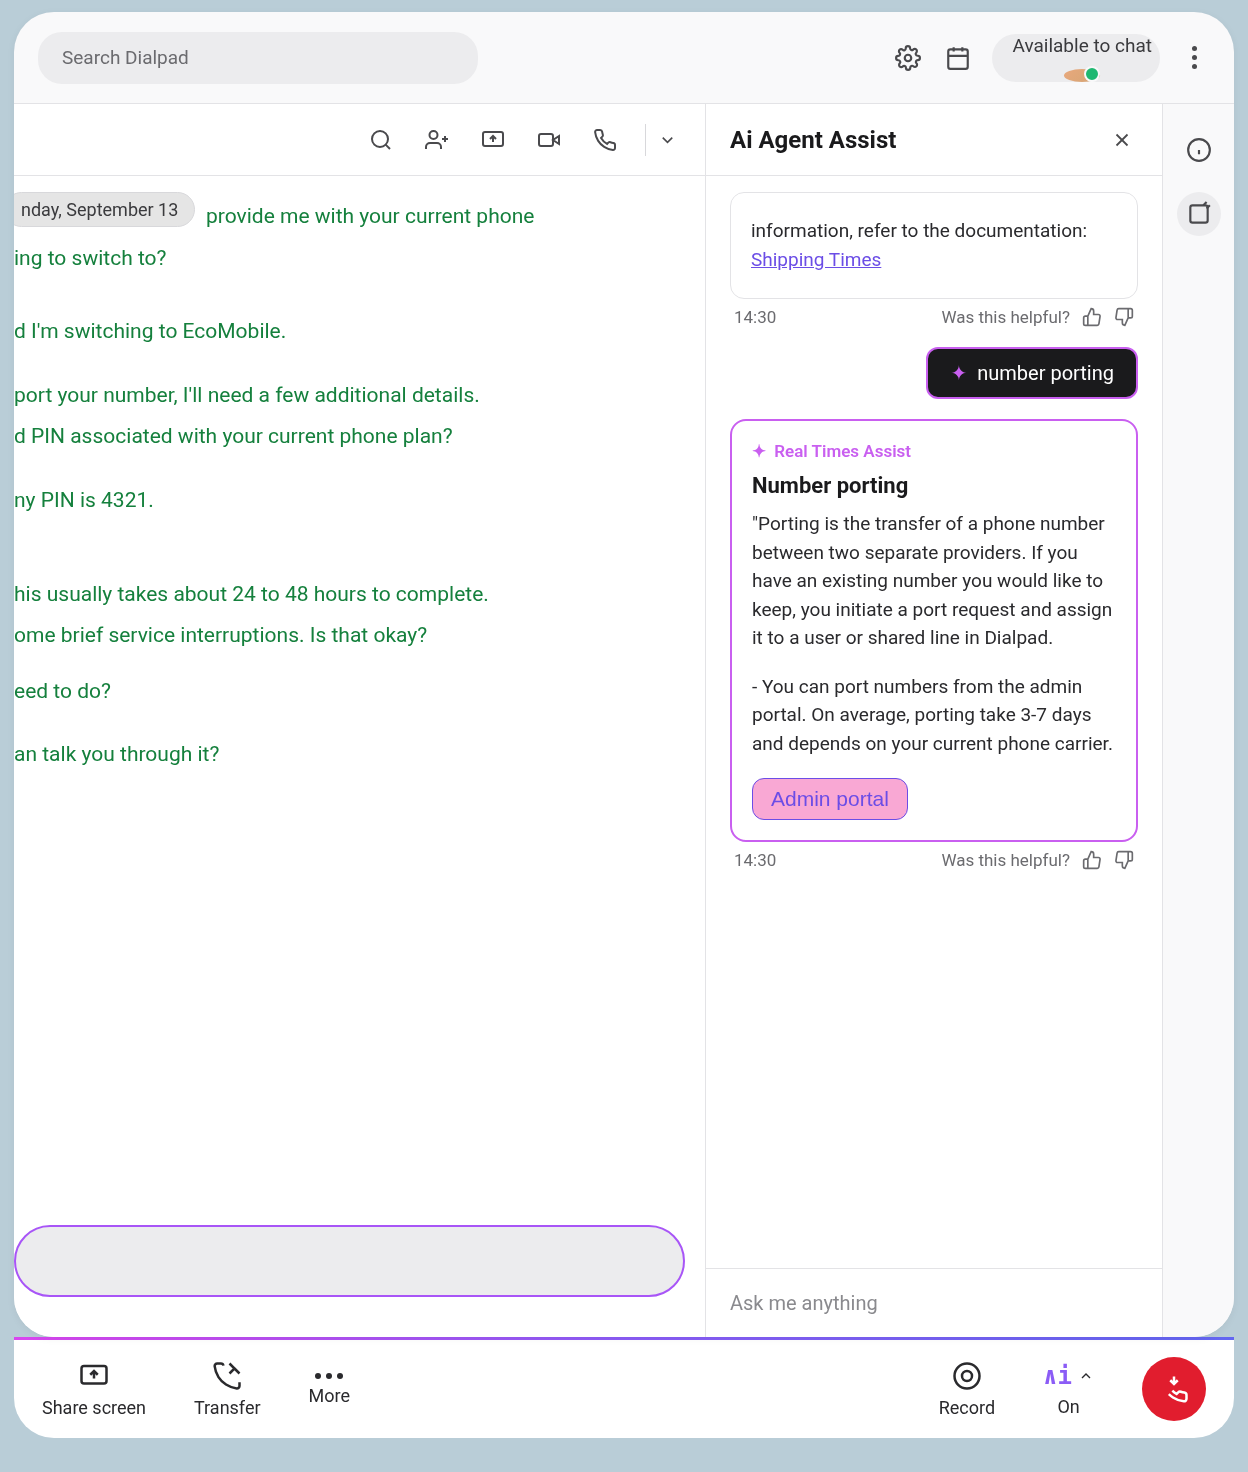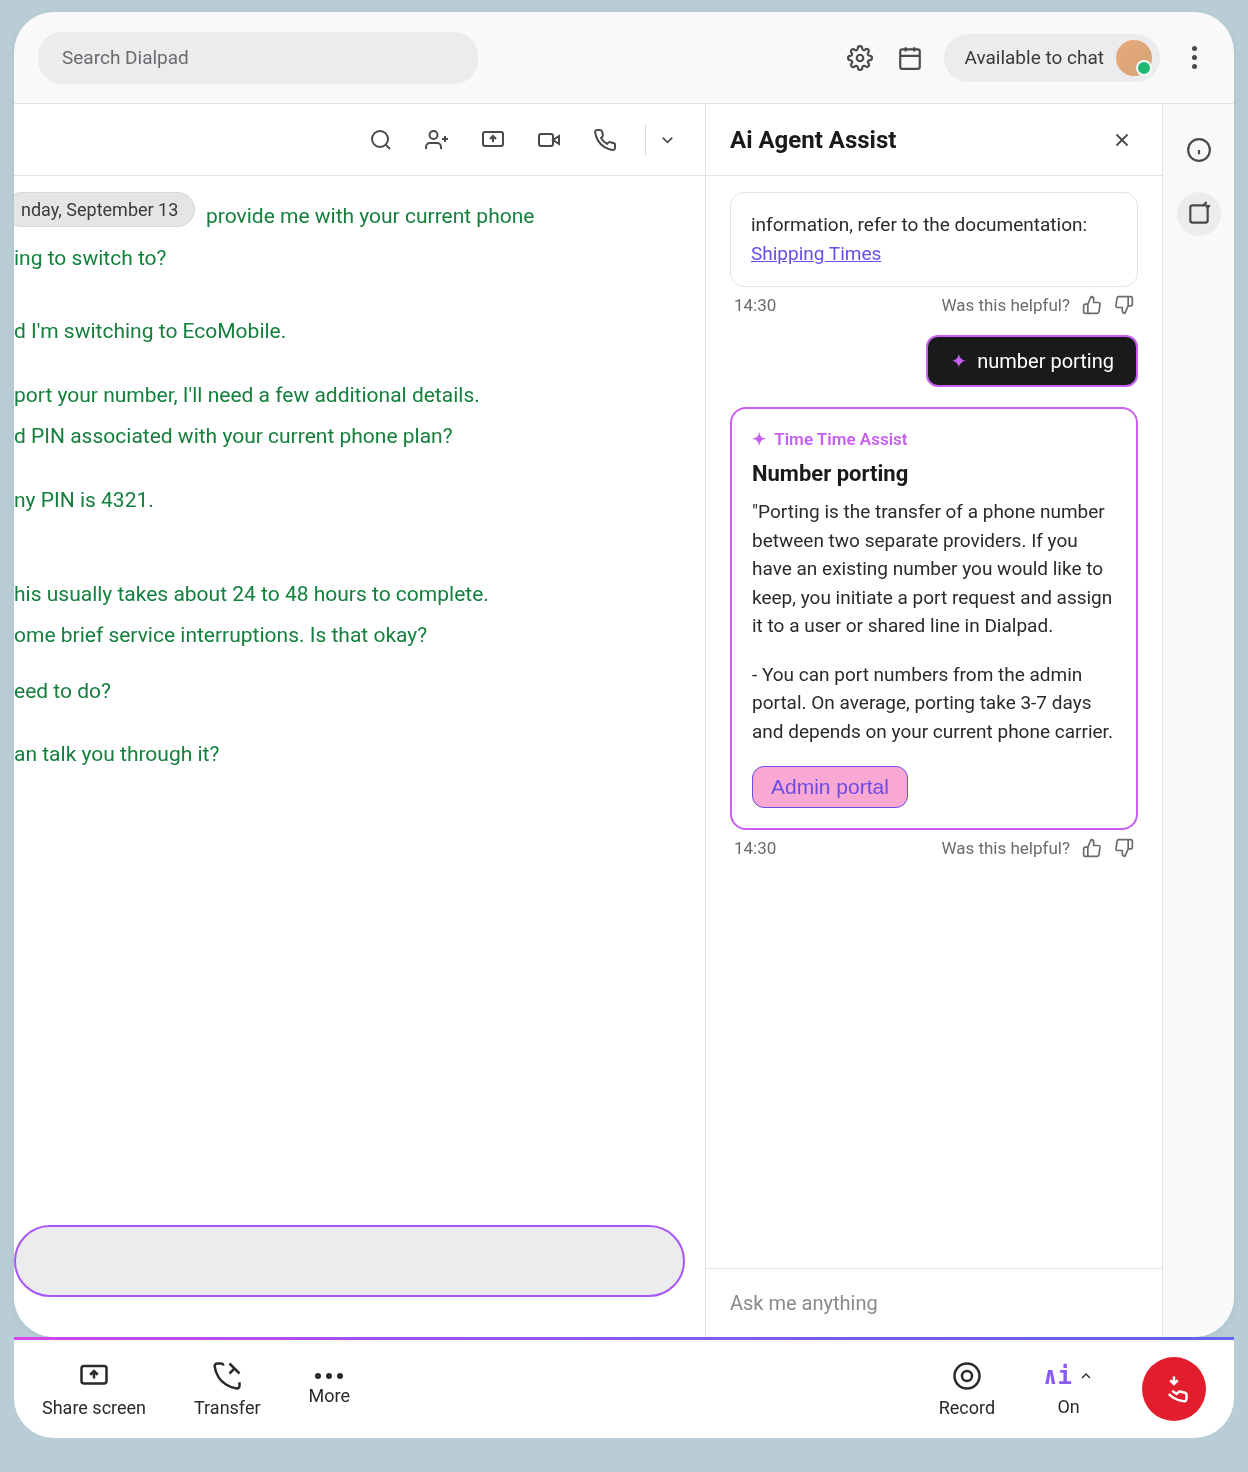--- a/index.html
+++ b/index.html
@@ -3,41 +3,41 @@
 <meta charset="utf-8">
 <style>
 * { box-sizing: border-box; margin: 0; padding: 0; }
 body { font-family: -apple-system, BlinkMacSystemFont, 'Segoe UI', Roboto, sans-serif; background: #b9cdd7; width: 1248px; height: 1472px; overflow: hidden; }
 .viewport { background: #b9cdd7; padding: 12px 0 0 0; height: 1472px; }
 .app-window { background: #f9f9fa; border-radius: 40px; margin: 0 14px; height: 1325px; overflow: hidden; position: relative; box-shadow: 0 2px 8px rgba(0,0,0,0.05); }
 .topbar { height: 92px; display: flex; align-items: center; padding: 0 24px; border-bottom: 1px solid #e3e3e6; }
 .search-box { background: #ececee; border-radius: 24px; height: 52px; width: 440px; display: flex; align-items: center; padding: 0 24px; color: #6b6b6f; font-size: 19px; }
 .topbar-right { margin-left: auto; display: flex; align-items: center; gap: 18px; }
 .icon-btn { width: 32px; height: 32px; display: flex; align-items: center; justify-content: center; color: #4a4a4d; cursor: pointer; }
-.status-pill { background: #ececee; border-radius: 24px; height: 48px; display: flex; align-items: center; padding: 0 8px 0 20px; gap: 12px; font-size: 19px; color: #3a3a3d; }
+.status-pill { background: #ececee; border-radius: 24px; height: 48px; display: flex; align-items: center; padding: 0 8px 0 20px; gap: 12px; font-size: 19px; color: #3a3a3d; flex-direction: column; }
 .avatar { width: 36px; height: 36px; border-radius: 50%; background: linear-gradient(135deg, #e8a87c, #d4a574); position: relative; }
 .avatar::after { content: ''; position: absolute; bottom: 0; right: 0; width: 12px; height: 12px; background: #1fb871; border: 2px solid #f9f9fa; border-radius: 50%; }
 .more-dots { display: flex; flex-direction: column; gap: 4px; }
 .more-dots span { width: 5px; height: 5px; background: #4a4a4d; border-radius: 50%; }
 
 .main-area { display: flex; height: calc(100% - 92px); }
 .chat-col { flex: 1; border-right: 1px solid #e3e3e6; display: flex; flex-direction: column; background: #fff; }
 .chat-toolbar { height: 72px; display: flex; align-items: center; justify-content: flex-end; padding: 0 28px; gap: 24px; border-bottom: 1px solid #e3e3e6; }
 .chat-body { flex: 1; padding: 20px 0 0 0; overflow: hidden; position: relative; }
 .date-pill { display: inline-block; background: #e5e5e5; border: 1px solid #d8d8db; border-radius: 18px; padding: 6px 16px; font-size: 18px; color: #3a3a3d; position: absolute; left: -10px; top: 16px; }
 .chat-lines { padding-top: 4px; font-size: 21px; line-height: 1.6; color: #15803d; }
 .chat-lines p { margin-bottom: 8px; padding-left: 0; }
 .chat-input-wrap { padding: 20px 20px 40px 0; }
 .chat-input { width: 100%; height: 72px; background: #ececee; border: 2px solid #a855f7; border-radius: 36px; }
 
 .assist-col { width: 456px; display: flex; flex-direction: column; background: #fff; }
 .assist-header { height: 72px; display: flex; align-items: center; justify-content: space-between; padding: 0 24px; border-bottom: 1px solid #e3e3e6; }
 .assist-header h2 { font-size: 24px; font-weight: 700; color: #1a1a1c; }
 .assist-body { flex: 1; overflow-y: auto; padding: 16px 24px; }
-.card { background: #fff; border: 1px solid #e3e3e6; border-radius: 14px; padding: 18px 20px; margin-bottom: 8px; font-size: 19px; color: #2a2a2d; line-height: 1.5; }
+.card { background: #fff; border: 1px solid #e3e3e6; border-radius: 14px; padding: 24px 20px; margin-bottom: 8px; font-size: 19px; color: #2a2a2d; line-height: 1.5; }
 .card a { color: #6b4de6; text-decoration: underline; }
 .meta-row { display: flex; align-items: center; justify-content: space-between; font-size: 17px; color: #6b6b6f; margin-bottom: 20px; padding: 0 4px; }
 .meta-row .helpful { display: flex; align-items: center; gap: 12px; }
 .query-chip { background: #1a1a1c; color: #fff; border: 2px solid #c95ff0; border-radius: 12px; padding: 12px 22px; font-size: 20px; display: inline-flex; align-items: center; gap: 10px; float: right; margin-bottom: 20px; }
 .query-chip .spark { color: #c95ff0; }
 .rta-card { clear: both; border: 2px solid #c95ff0; border-radius: 16px; padding: 20px; background: #fff; margin-bottom: 8px; }
 .rta-badge { display: inline-flex; align-items: center; gap: 8px; color: #c95ff0; font-size: 17px; font-weight: 600; margin-bottom: 12px; }
 .rta-card h3 { font-size: 22px; font-weight: 700; color: #1a1a1c; margin-bottom: 12px; }
 .rta-card p { font-size: 19px; color: #2a2a2d; line-height: 1.5; margin-bottom: 20px; }
 .portal-btn { display: inline-block; border: 1.5px solid #6b4de6; color: #6b4de6; border-radius: 12px; padding: 8px 18px; font-size: 21px; background: #f9a8d4; cursor: pointer; }
@@ -186,21 +186,21 @@
           </div>
 
           <div class="query-chip">
             <span class="spark">✦</span>
             <span>number porting</span>
           </div>
 
           <div class="rta-card">
             <div class="rta-badge">
                 <span>✦</span>
-                <span>Time Time Assist</span>
+                <span>Real Times Assist</span>
               </div>
             <h3>Number porting</h3>
             <p>"Porting is the transfer of a phone number between two separate providers. If you have an existing number you would like to keep, you initiate a port request and assign it to a user or shared line in Dialpad.</p>
             <p>- You can port numbers from the admin portal. On average, porting take 3-7 days and depends on your current phone carrier.</p>
             <button class="portal-btn">Admin portal</button>
           </div>
           <div class="meta-row">
             <span>14:30</span>
             <div class="helpful">
               <span>Was this helpful?</span>

